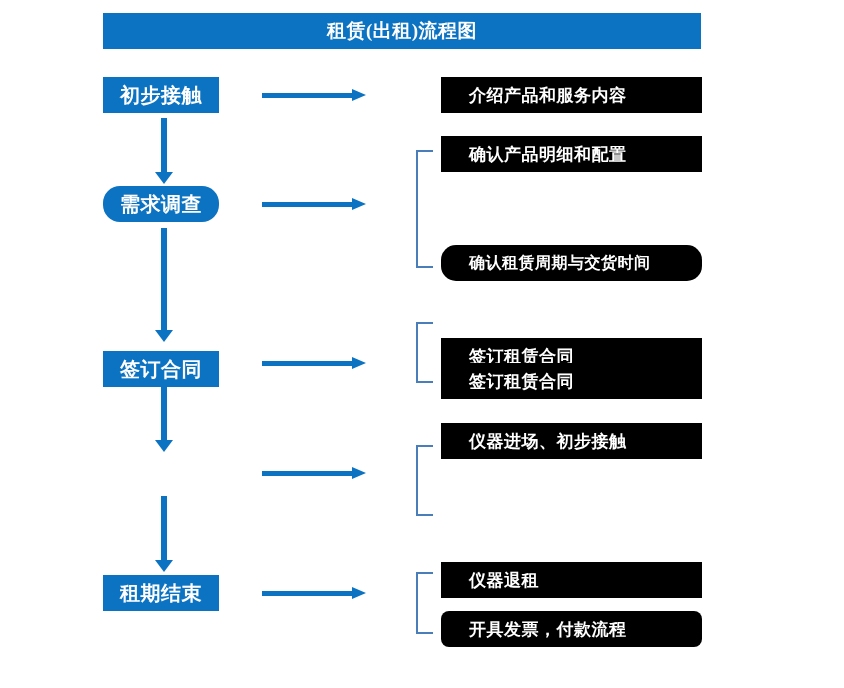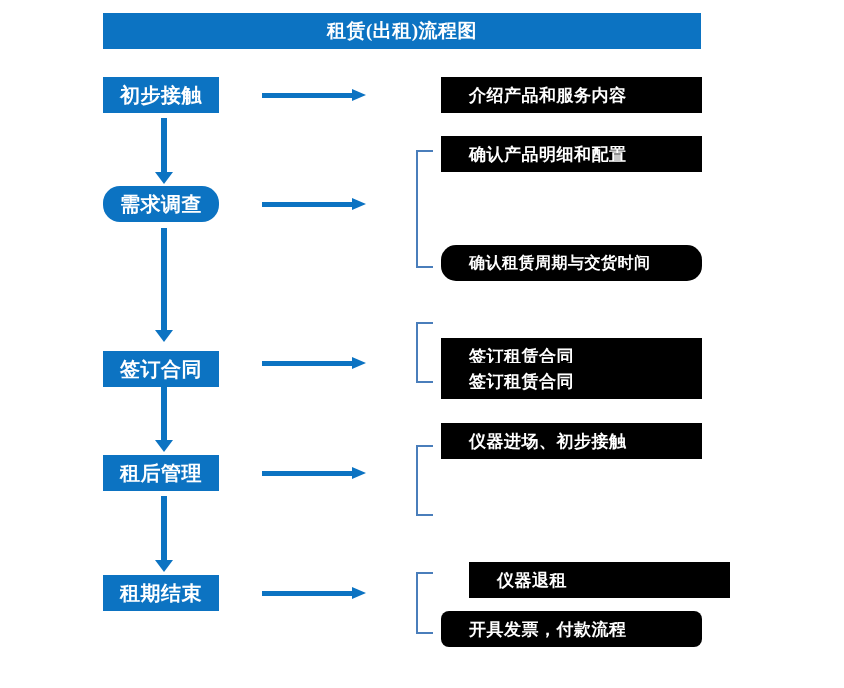--- a/index.html
+++ b/index.html
@@ -132,21 +132,20 @@
 </head>
 <body>
 
 <div id="canvas">
 
   <div class="title-bar">租赁(出租)流程图</div>
 
   <div class="stage-box" style="top:77px;">初步接触</div>
   <div class="stage-box" style="top:186px;border-radius:17px;">需求调查</div>
   <div class="stage-box" style="top:351px;">签订合同</div>
-  <div class="stage-box" style="top:455px;">租后管理</div>
   <div class="stage-box" style="top:575px;">租期结束</div>
 
   <div class="v-arrow" style="top:118px; height:66px;">
     <span class="shaft" style="height:54px;"></span>
     <span class="head"></span>
   </div>
   <div class="v-arrow" style="top:228px; height:114px;">
     <span class="shaft" style="height:102px;"></span>
     <span class="head"></span>
   </div>
@@ -188,16 +187,16 @@
   <div class="detail-box" style="top:77px;">介绍产品和服务内容</div>
 
   <div class="detail-box" style="top:136px;">确认产品明细和配置</div>
   <div class="detail-box wide" style="top:245px;border-radius:15px;">确认租赁周期与交货时间</div>
 
   <div class="detail-box" style="top:313px;margin-top:25px;">签订租赁合同</div>
   <div class="detail-box" style="top:363px;">签订租赁合同</div>
 
   <div class="detail-box" style="top:423px;">仪器进场、初步接触</div>
 
-  <div class="detail-box" style="top:562px;margin-left:28px;">仪器退租</div>
+  <div class="detail-box" style="top:562px;">仪器退租</div>
   <div class="detail-box" style="top:611px;border-radius:8px;">开具发票，付款流程</div>
 
 </div>
 
 </body></html>

